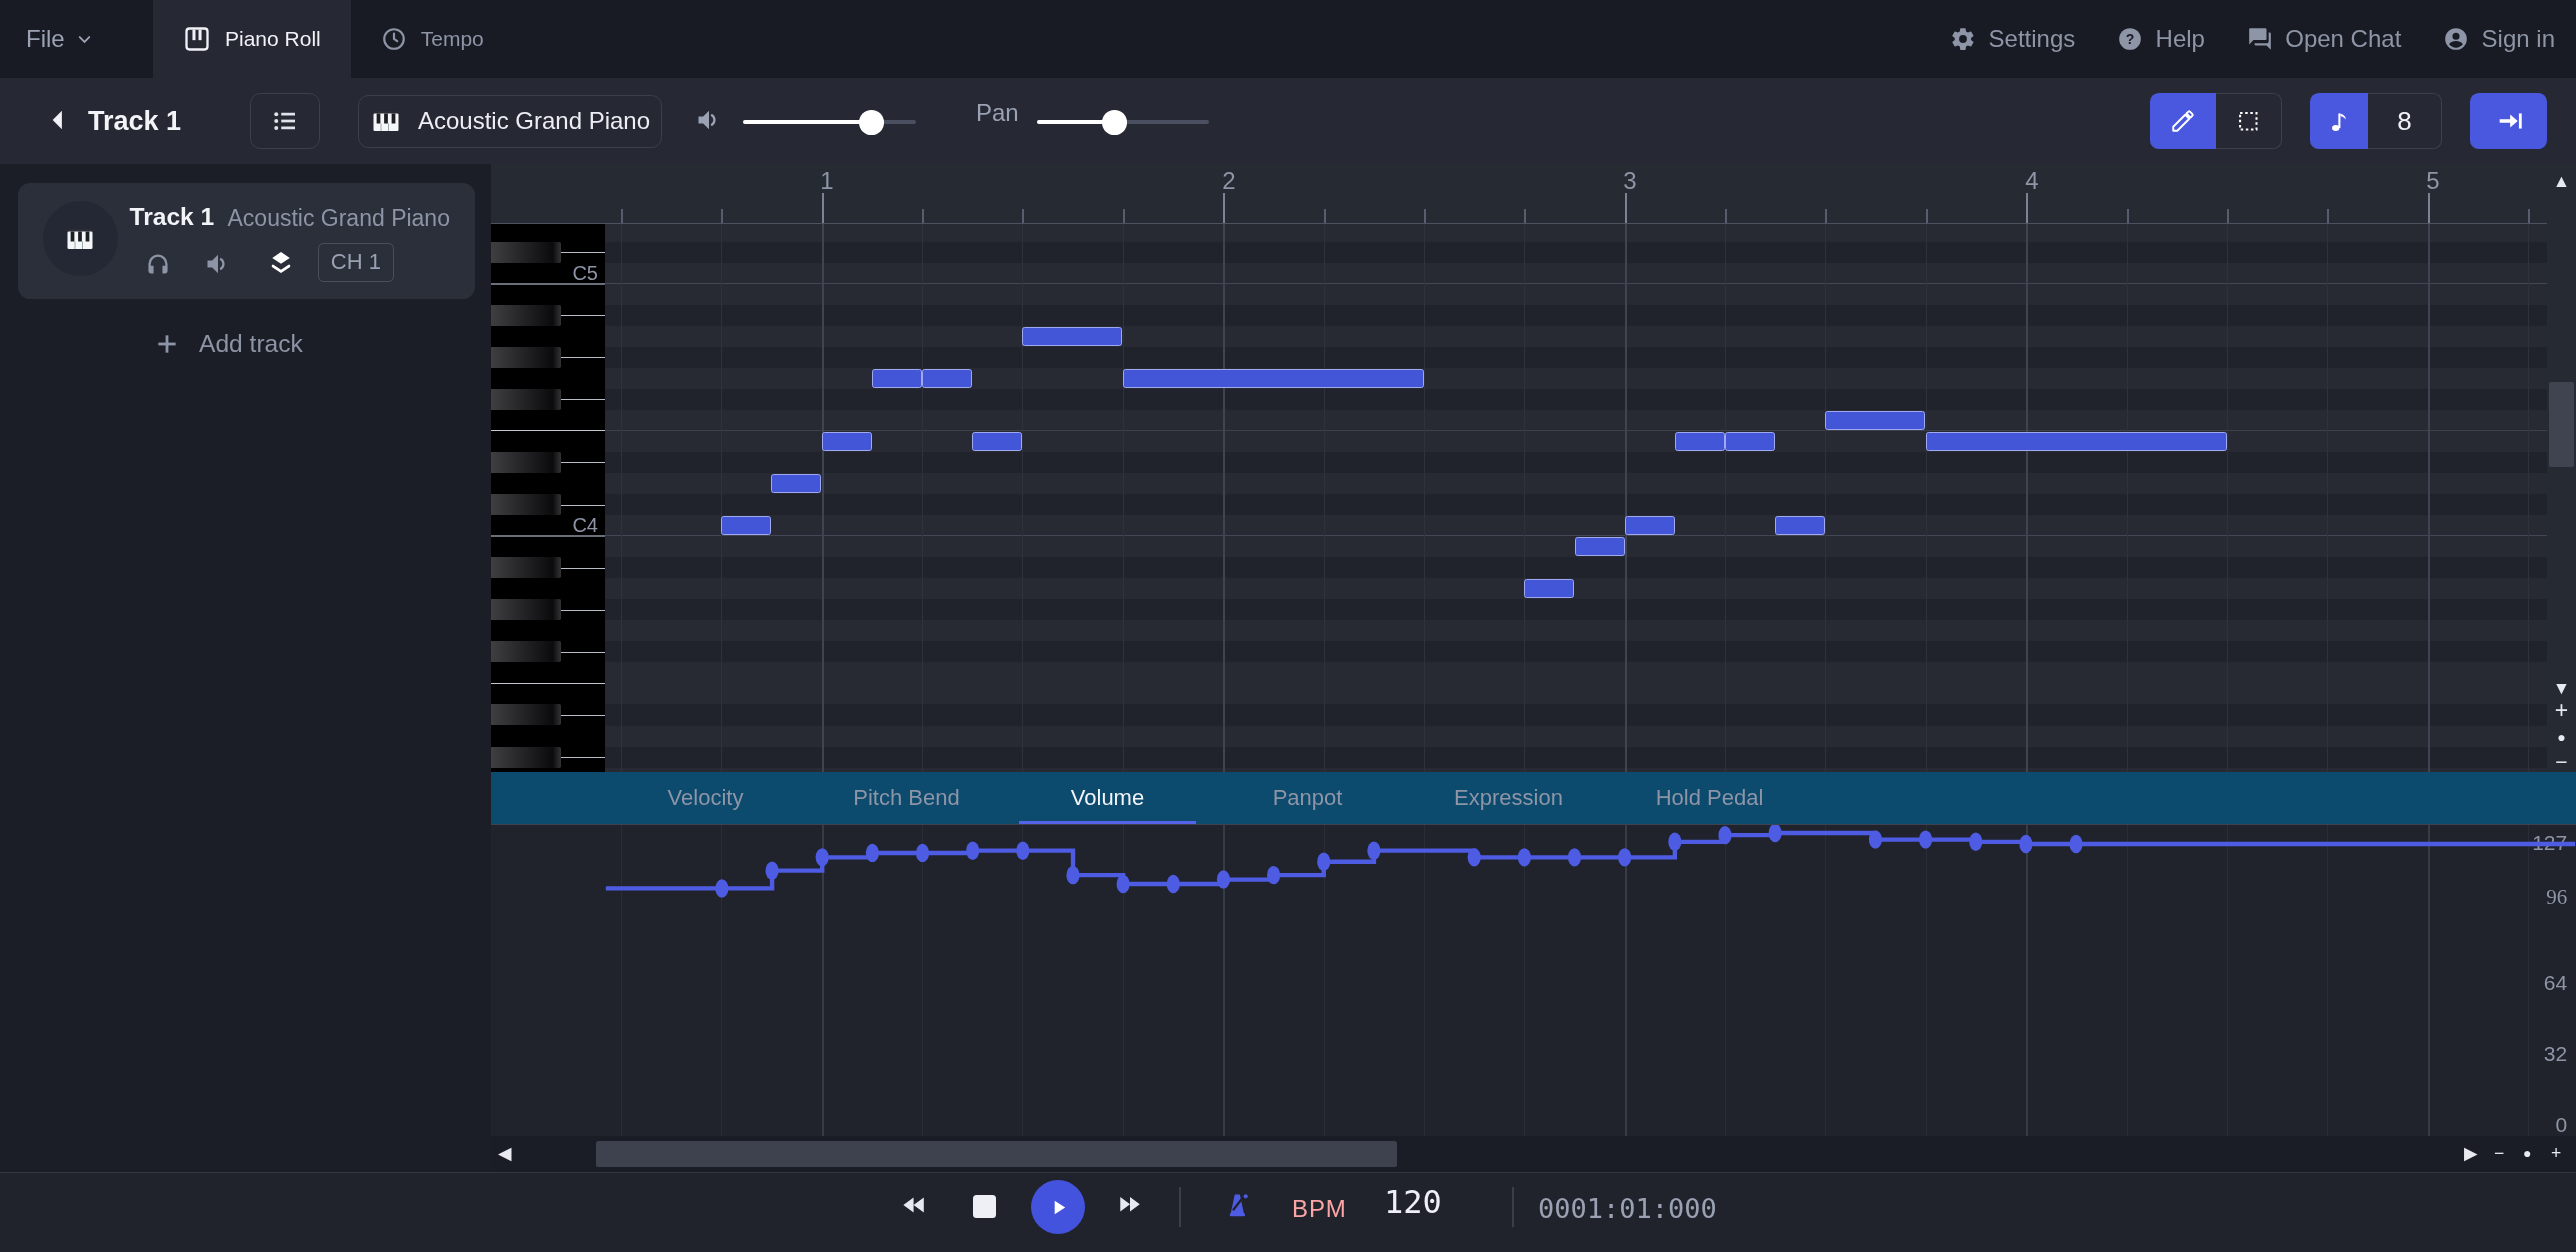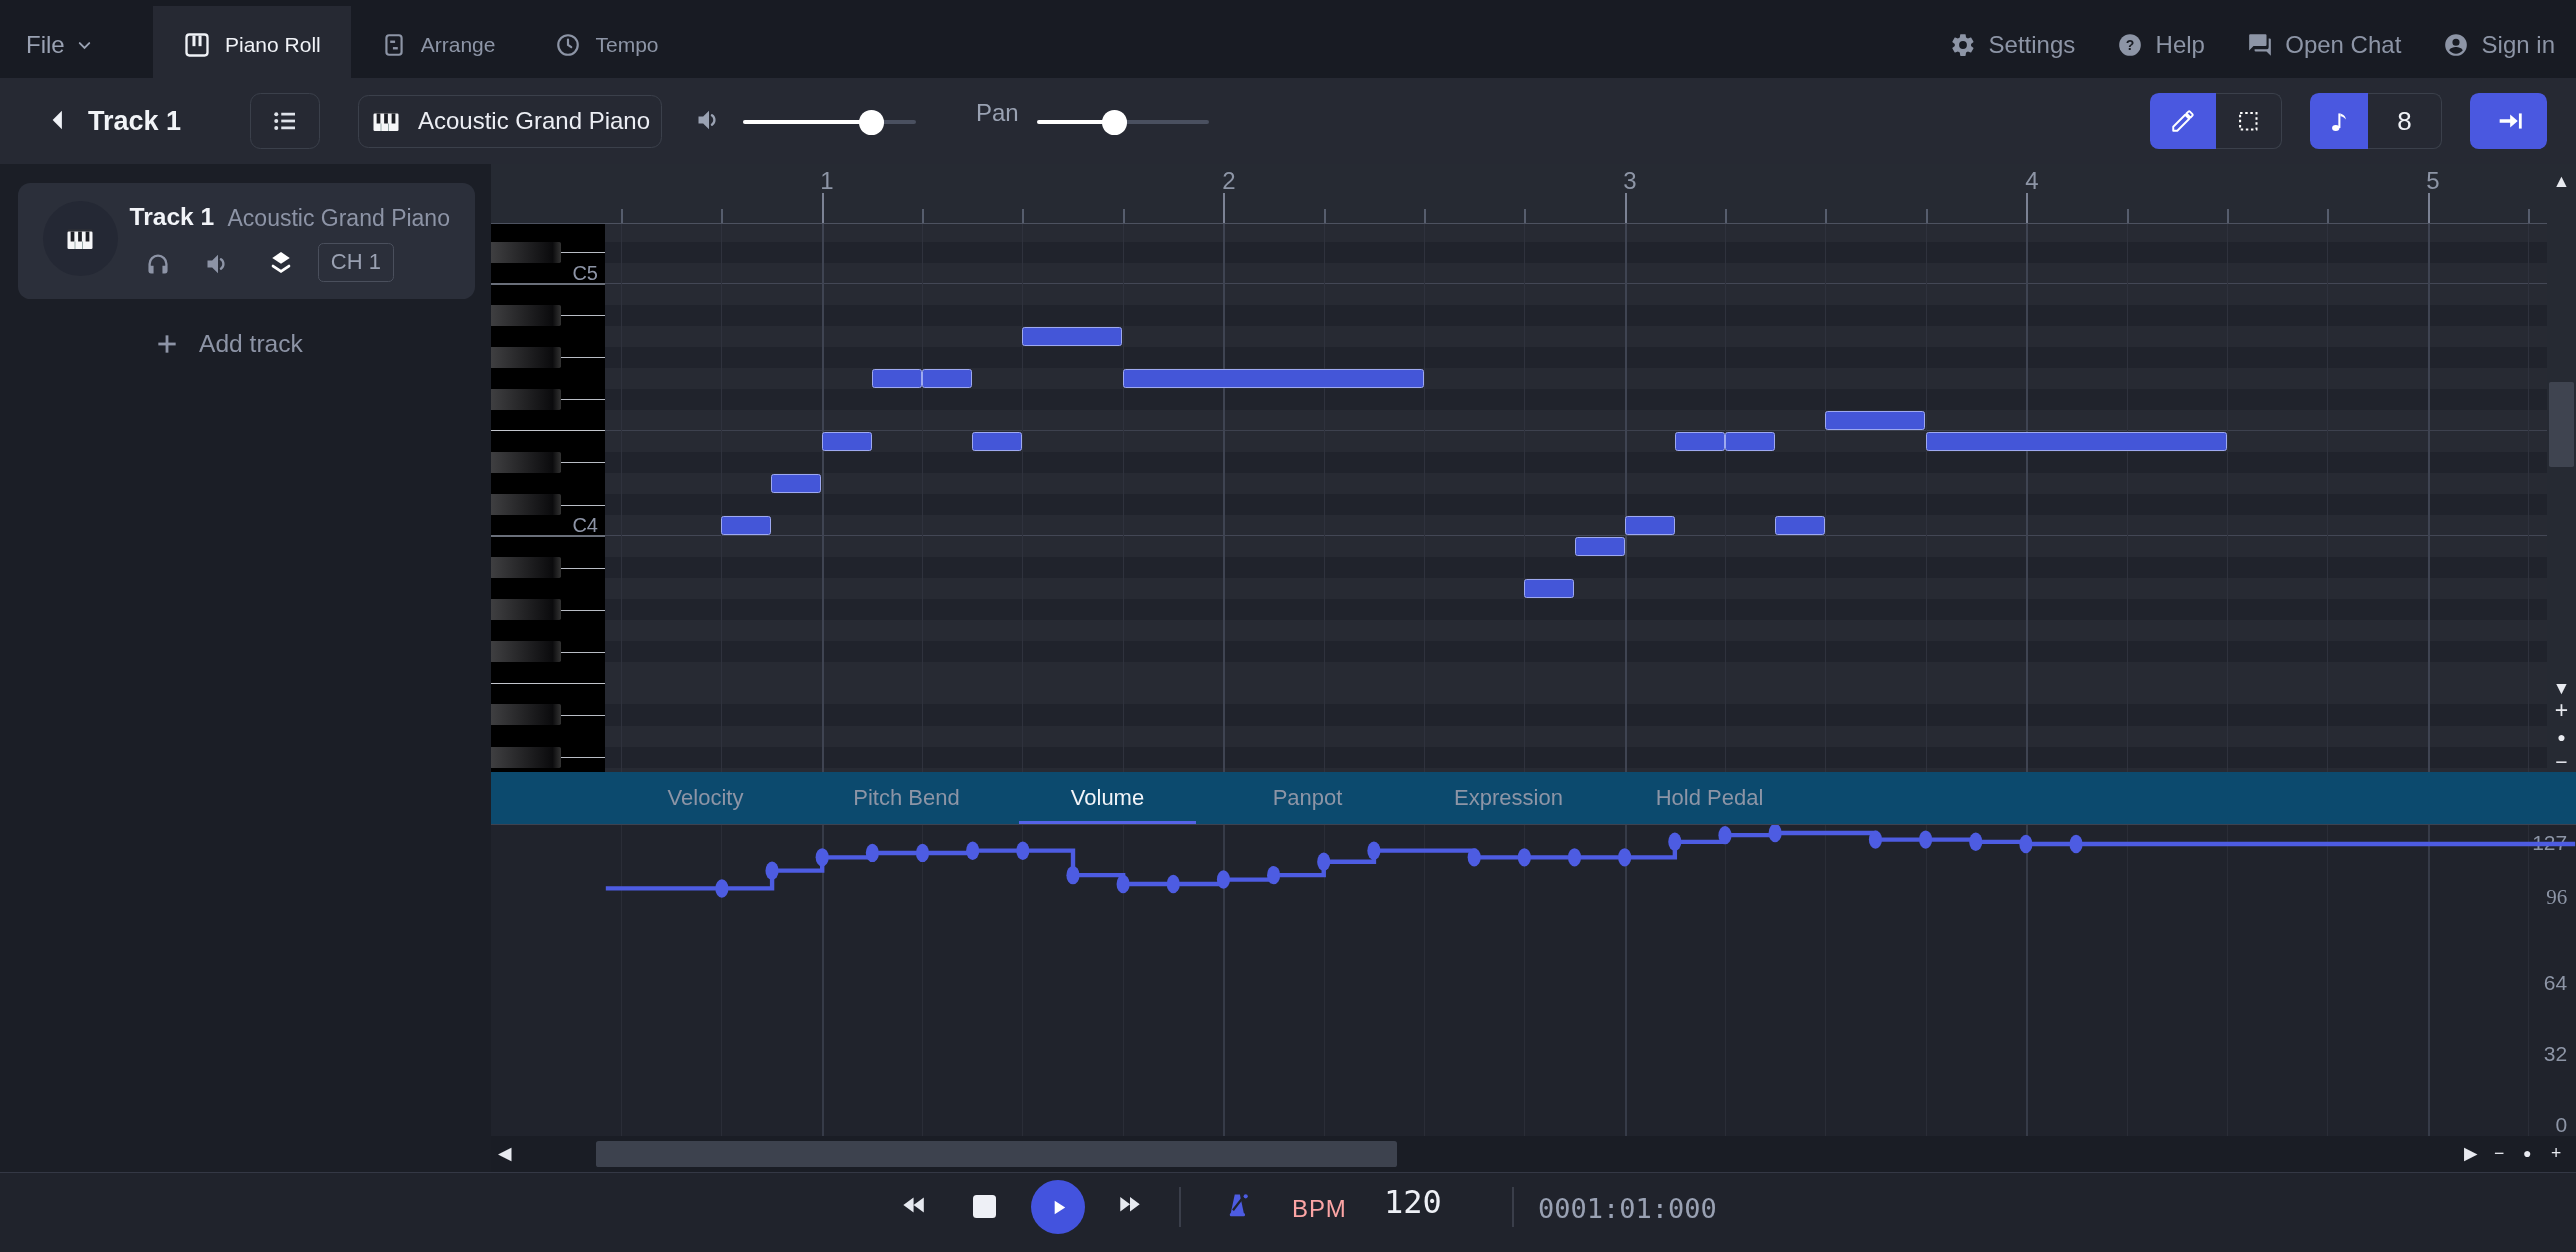--- a/index.html
+++ b/index.html
@@ -4,21 +4,21 @@
 <style>
   html,body{margin:0;padding:0;background:#0e1016;}
   #app{position:relative;width:2576px;height:1252px;overflow:hidden;
        font-family:"Liberation Sans",sans-serif;background:#181b23;
        -webkit-font-smoothing:antialiased;}
   .abs{position:absolute;}
   .row{display:flex;align-items:center;}
   svg{display:block;}
 
   
-  #topbar{left:0;top:6px;width:2576px;height:78px;background:#181b23;}
+  #topbar{left:0;top:0;width:2576px;height:78px;background:#181b23;}
   #file-menu{left:0;top:0;height:78px;padding:0 26px;gap:10.5px;color:#9aa2b3;
              font-size:24px;cursor:pointer;}
   .top-tab{height:78px;padding:0 30px;gap:14px;font-size:21px;color:#8d95a6;cursor:pointer;}
   .top-tab.active{background:#262933;color:#f0f2f7;}
   #topbar-actions{right:21px;top:0;height:78px;gap:42px;}
   .top-action{gap:12.3px;font-size:24px;color:#8d95a6;cursor:pointer;}
 
   
   #toolbar{left:0;top:78px;width:2576px;height:86px;background:#262933;}
   #track-title{left:88px;top:0;height:86px;color:#f2f4f8;font-size:27px;font-weight:bold;}
@@ -91,30 +91,20 @@
     <nav id="topbar-tabs" class="abs row" style="left:153px;top:0;height:78px;">
         <div class="top-tab row active" style="">
           <span>
             <svg width="28" height="28" viewBox="0 0 24 24" fill="none" xmlns="http://www.w3.org/2000/svg">
               <rect x="3" y="3" width="18" height="18" rx="2.5" fill="none" stroke="#f0f2f7" stroke-width="2"></rect>
               <line x1="9.4" y1="4" x2="9.4" y2="13" stroke="#f0f2f7" stroke-width="2.6"></line>
               <line x1="14.6" y1="4" x2="14.6" y2="13" stroke="#f0f2f7" stroke-width="2.6"></line>
             </svg>
           </span>
           <span>Piano Roll</span>
-        </div>
-        <div class="top-tab row" style="">
-          <span>
-            <svg width="26" height="26" viewBox="0 0 24 24" fill="none" xmlns="http://www.w3.org/2000/svg">
-              <rect x="5" y="3" width="14" height="18" rx="2.5" fill="none" stroke="#8d95a6" stroke-width="2"></rect>
-              <line x1="8.5" y1="9" x2="13" y2="9" stroke="#8d95a6" stroke-width="2.2"></line>
-              <line x1="11" y1="15" x2="15.5" y2="15" stroke="#8d95a6" stroke-width="2.2"></line>
-            </svg>
-          </span>
-          <span>Arrange</span>
         </div>
         <div class="top-tab row" style="">
           <span>
             <svg width="26" height="26" viewBox="0 0 24 24" fill="none" xmlns="http://www.w3.org/2000/svg">
               <circle cx="12" cy="12" r="9" fill="none" stroke="#8d95a6" stroke-width="2"></circle>
               <path d="M12 7v5l3 2" fill="none" stroke="#8d95a6" stroke-width="2" stroke-linecap="round"></path>
             </svg>
           </span>
           <span>Tempo</span>
         </div>

